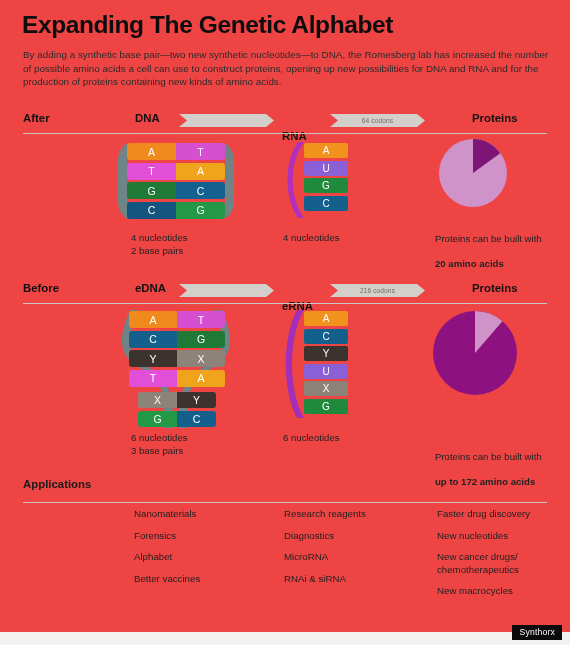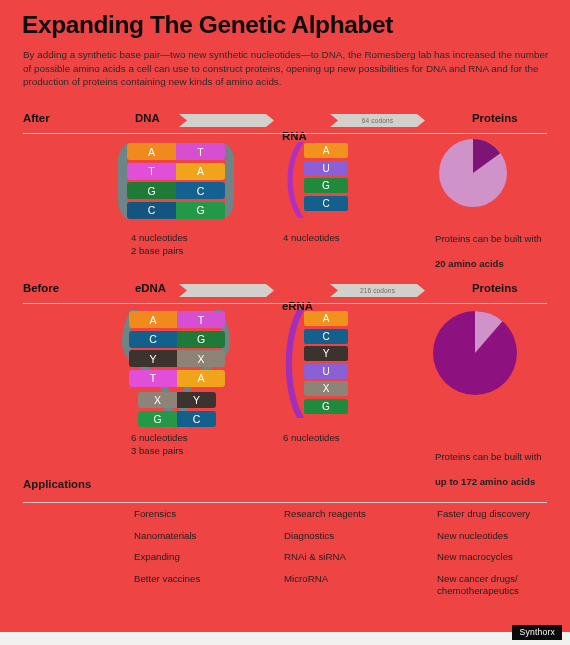--- a/index.html
+++ b/index.html
@@ -395,37 +395,37 @@
       <span>Proteins can be built with</span><br>
       <span class="cap-strong">up to 172 amino acids</span>
     </div>
   </div>
 
   <div class="section sec-apps">
     <div class="apps-title">Applications</div>
     <div class="divider" style="top:24px;"></div>
     <div class="apps-cols">
       <div class="apps-col col-1" id="apps-col-1">
+          <div class="app-item">Nanomaterials</div>
           <div class="app-item">Forensics</div>
-          <div class="app-item">Nanomaterials</div>
-          <div class="app-item">Expanding</div>
+          <div class="app-item">Alphabet</div>
           <div class="app-item">Better vaccines</div>
         </div>
       <div class="apps-col col-2" id="apps-col-2">
           <div class="app-item">Research reagents</div>
           <div class="app-item">Diagnostics</div>
+          <div class="app-item">MicroRNA</div>
           <div class="app-item">RNAi &amp; siRNA</div>
-          <div class="app-item">MicroRNA</div>
         </div>
       <div class="apps-col col-3" id="apps-col-3">
           <div class="app-item">Faster drug discovery</div>
           <div class="app-item">New nucleotides</div>
-          <div class="app-item">New macrocycles</div>
           <div class="app-item">New cancer drugs/
 chemotherapeutics</div>
+          <div class="app-item">New macrocycles</div>
         </div>
     </div>
   </div>
 
   <div class="footer-bar"></div>
   <div class="brand">Synthorx</div>
 
 </div>
 
 </body></html>

